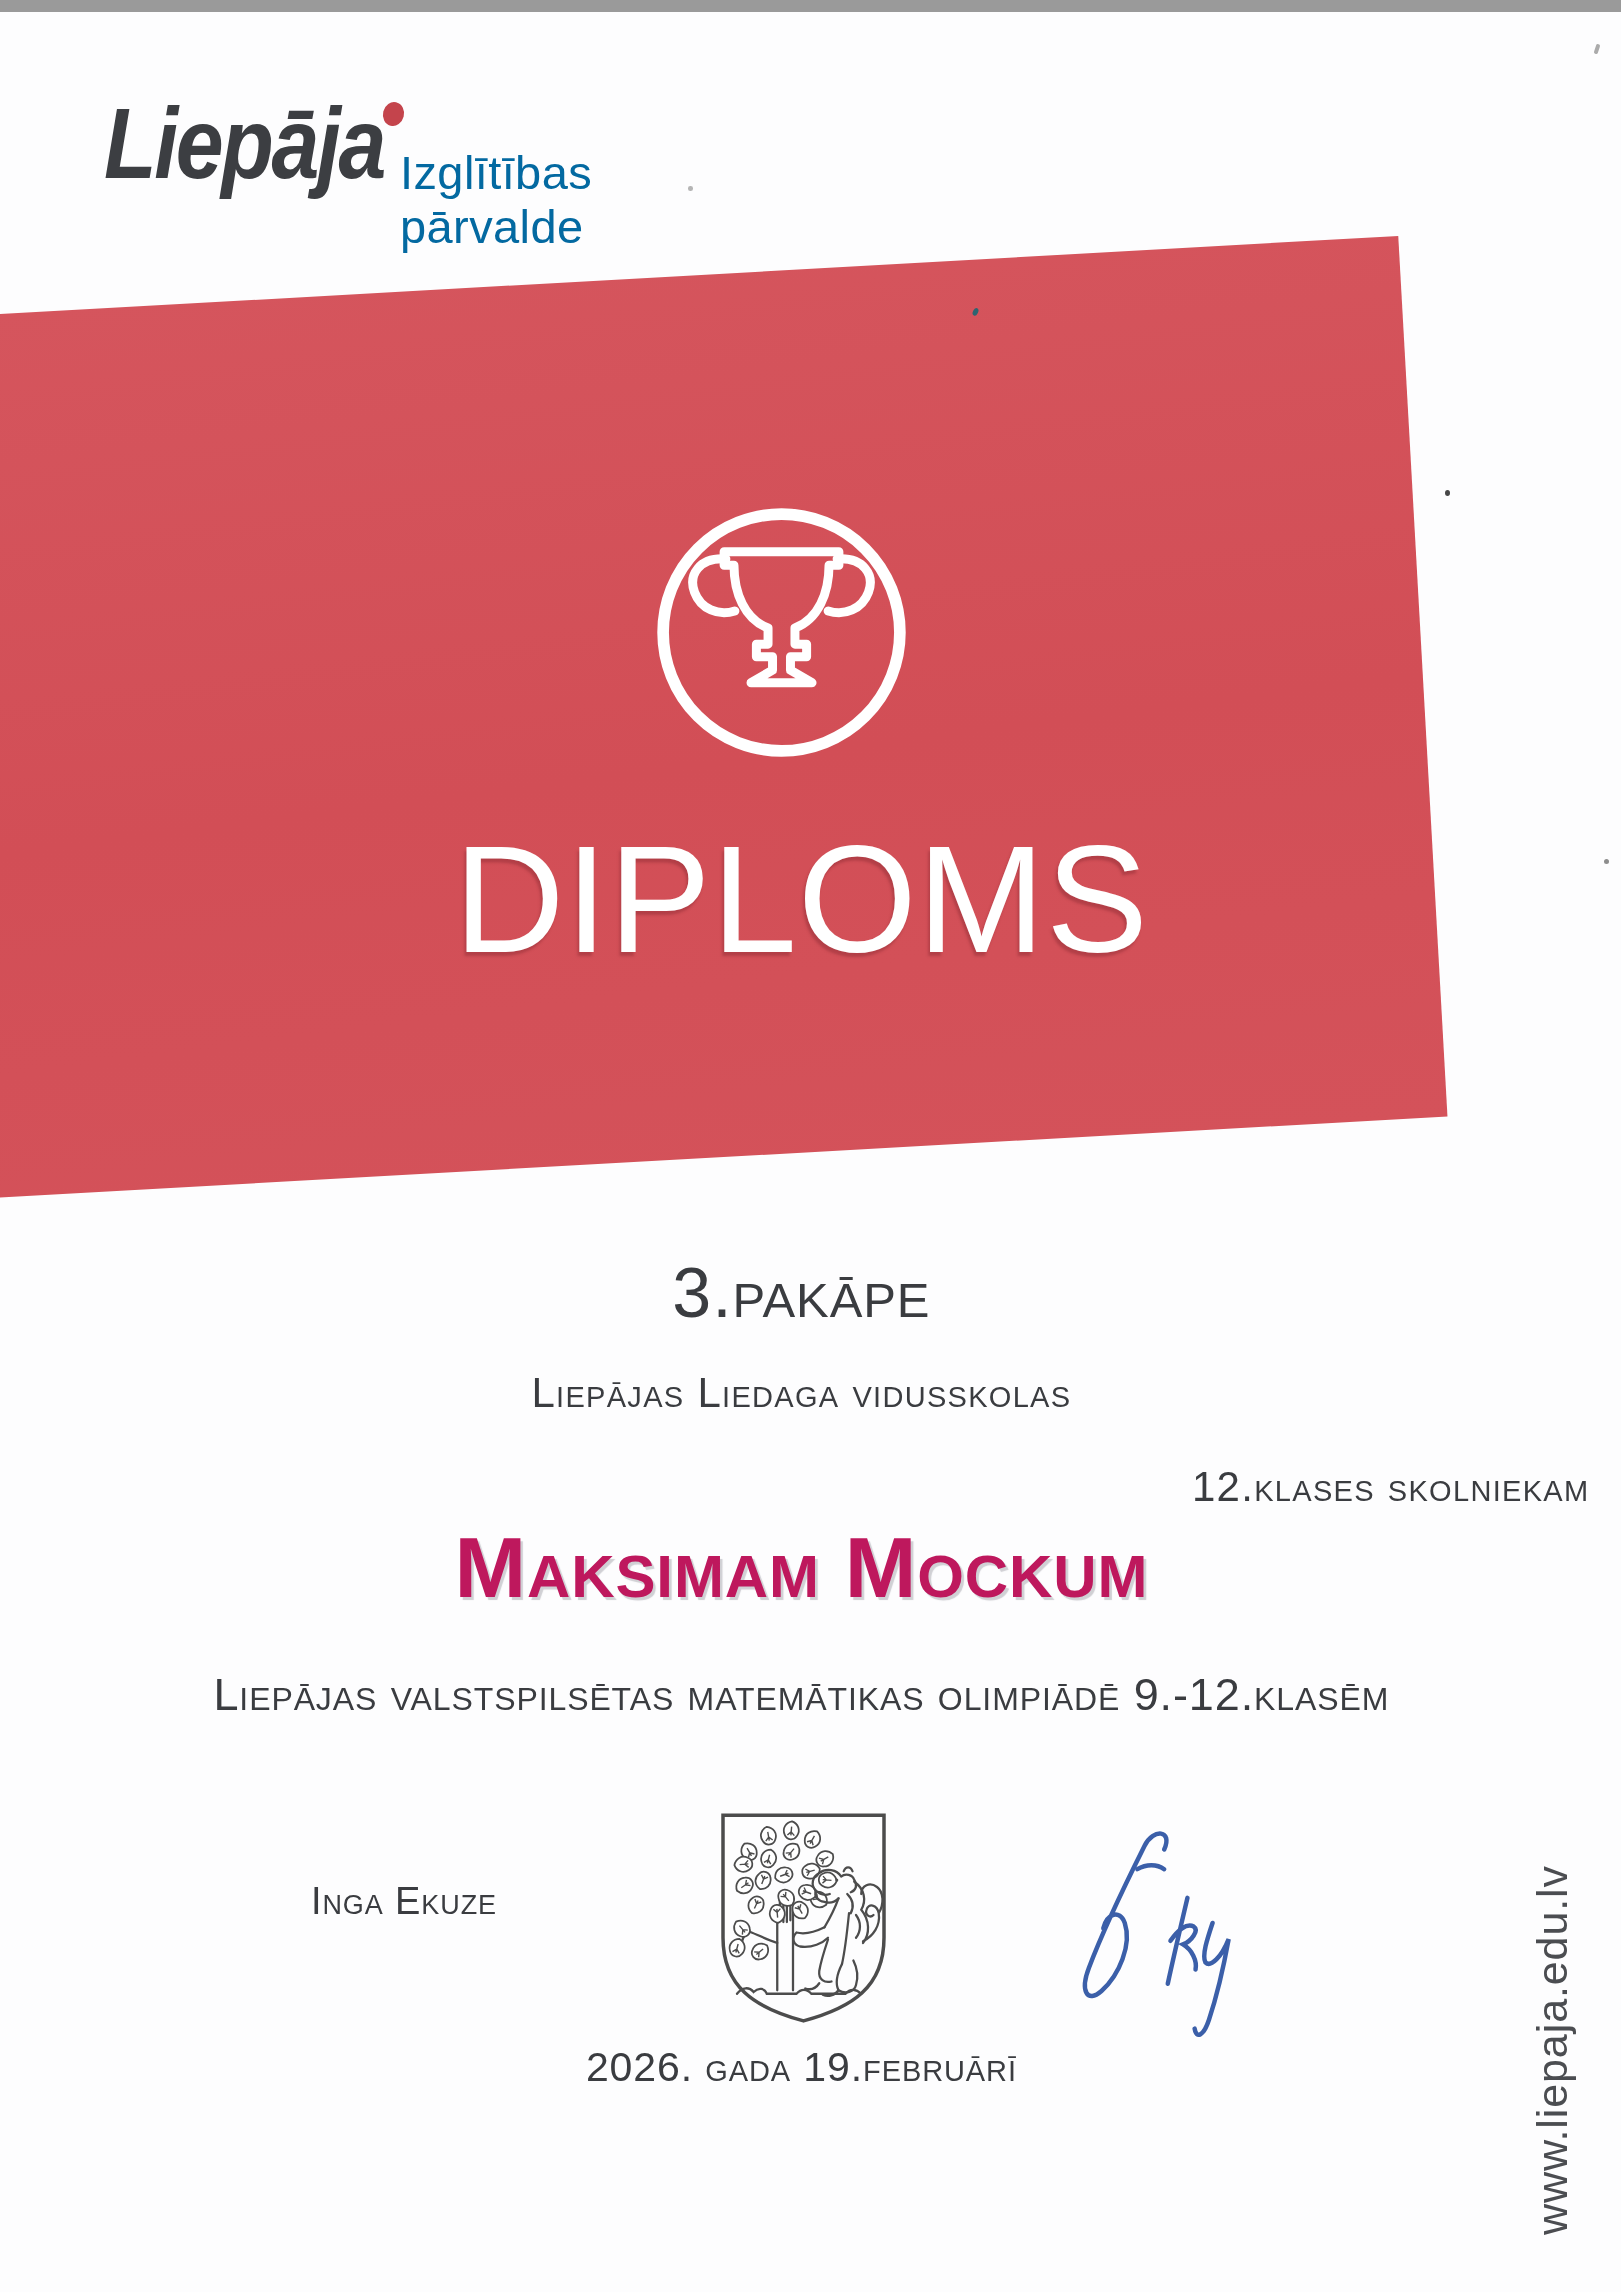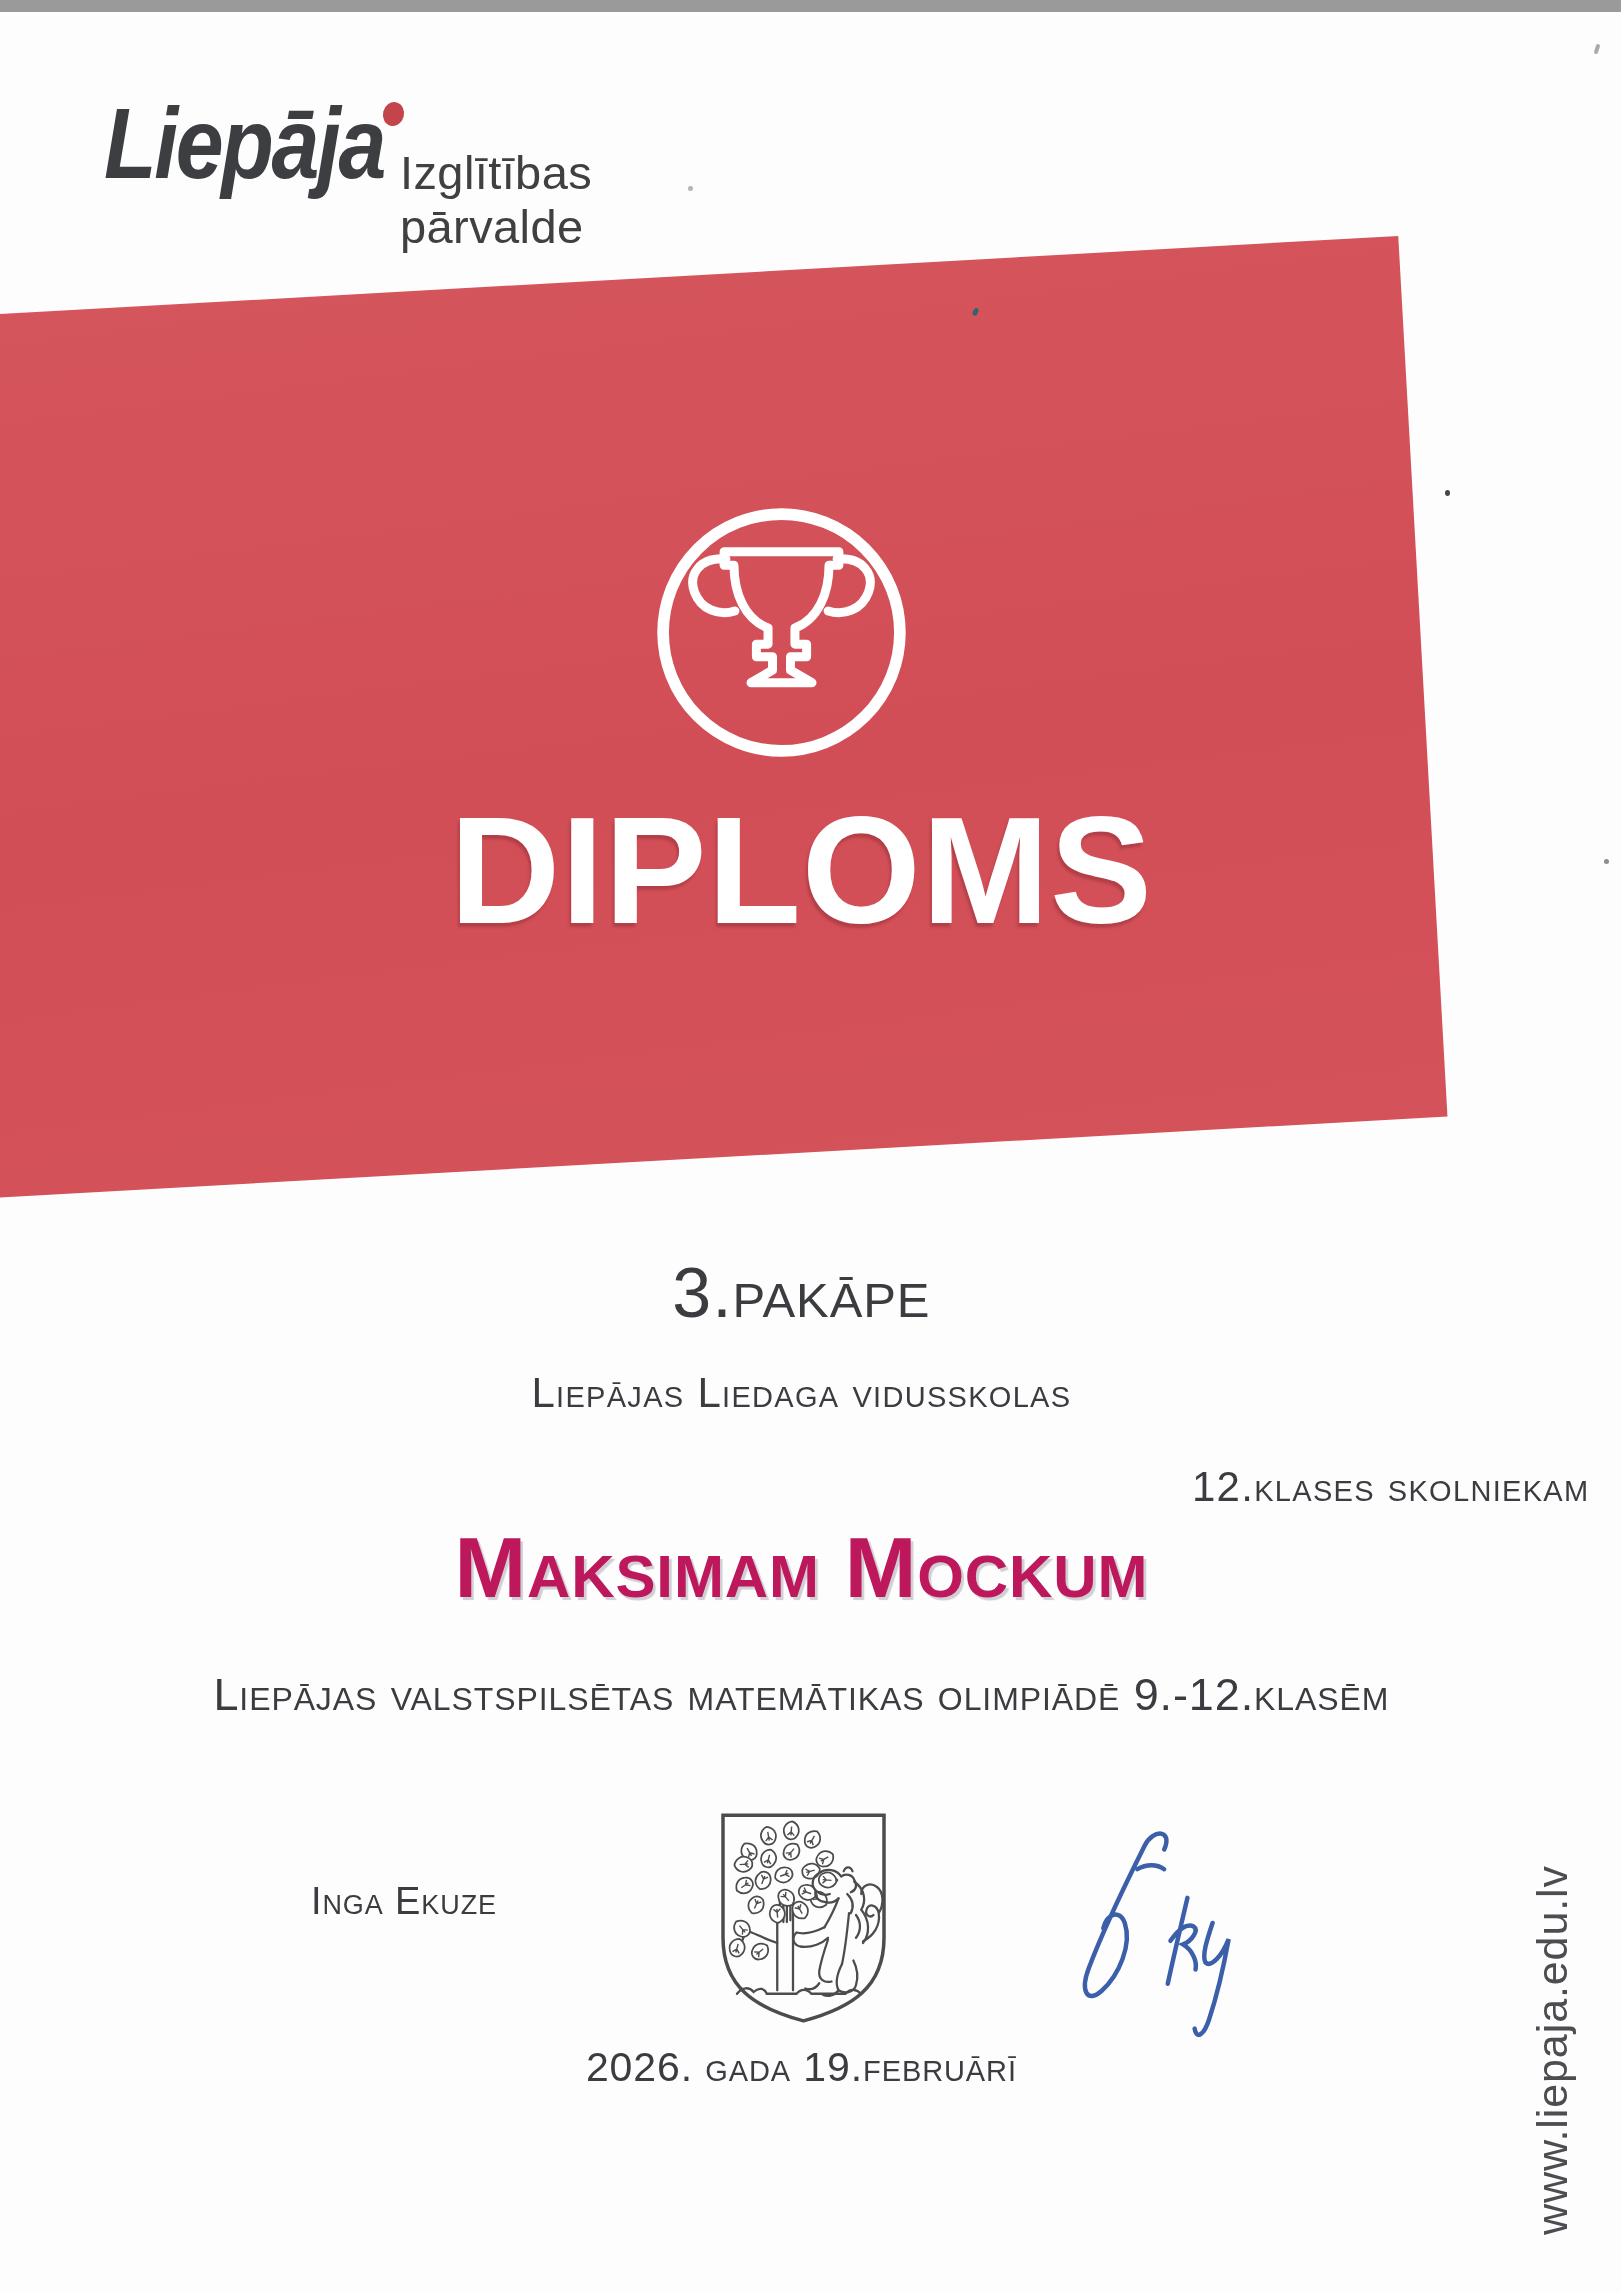--- a/index.html
+++ b/index.html
@@ -14,32 +14,32 @@
     font-style:italic;font-weight:700;font-size:100px;line-height:1;
     color:#3c3e42;letter-spacing:-2.7px;
     transform:scaleX(.86);transform-origin:left top;white-space:nowrap;
   }
   .brand-dot{
     position:absolute;left:383px;top:90px;width:20.6px;height:24px;
     border-radius:50%;background:#c4444c;transform:rotate(14deg);
   }
   .org{
     position:absolute;left:400px;top:134px;
-    font-size:47px;line-height:54px;color:#404040;letter-spacing:0.4px;
+    font-size:47px;line-height:54px;color:#0369a1;letter-spacing:0.4px;
   }
   
   .banner{
     position:absolute;left:-36px;top:264px;width:1460px;height:882px;
     background:linear-gradient(176deg,#d5555d 0%,#d24e56 55%,#d4525a 100%);
     transform:rotate(-3.2deg);
   }
   .trophy{position:absolute;left:638px;top:477px;width:287px;height:287px;}
   .center{position:absolute;left:13.4px;width:1576px;text-align:center;line-height:1;}
   .diploms{
-    top:781px;font-weight:700;font-size:153px;color:#ffffff;
+    top:810px;font-weight:400;font-size:153px;color:#ffffff;
     letter-spacing:0.9px;text-shadow:-1.8px 3.6px 2.7px rgba(125,38,44,.38);
   }
   
   .sc{font-variant:small-caps;}
   .grade{top:1246px;font-size:70px;letter-spacing:0.9px;}
   .line-school{top:1360px;font-size:42px;letter-spacing:1.3px;}
   .line-class{top:1454px;font-size:42px;letter-spacing:1.3px;text-align:right;}
   .name{
     top:1512px;font-size:86px;font-weight:700;letter-spacing:0.9px;color:#be185d;
     text-shadow:2.7px 2.7px 0.9px rgba(135,135,145,.38);

